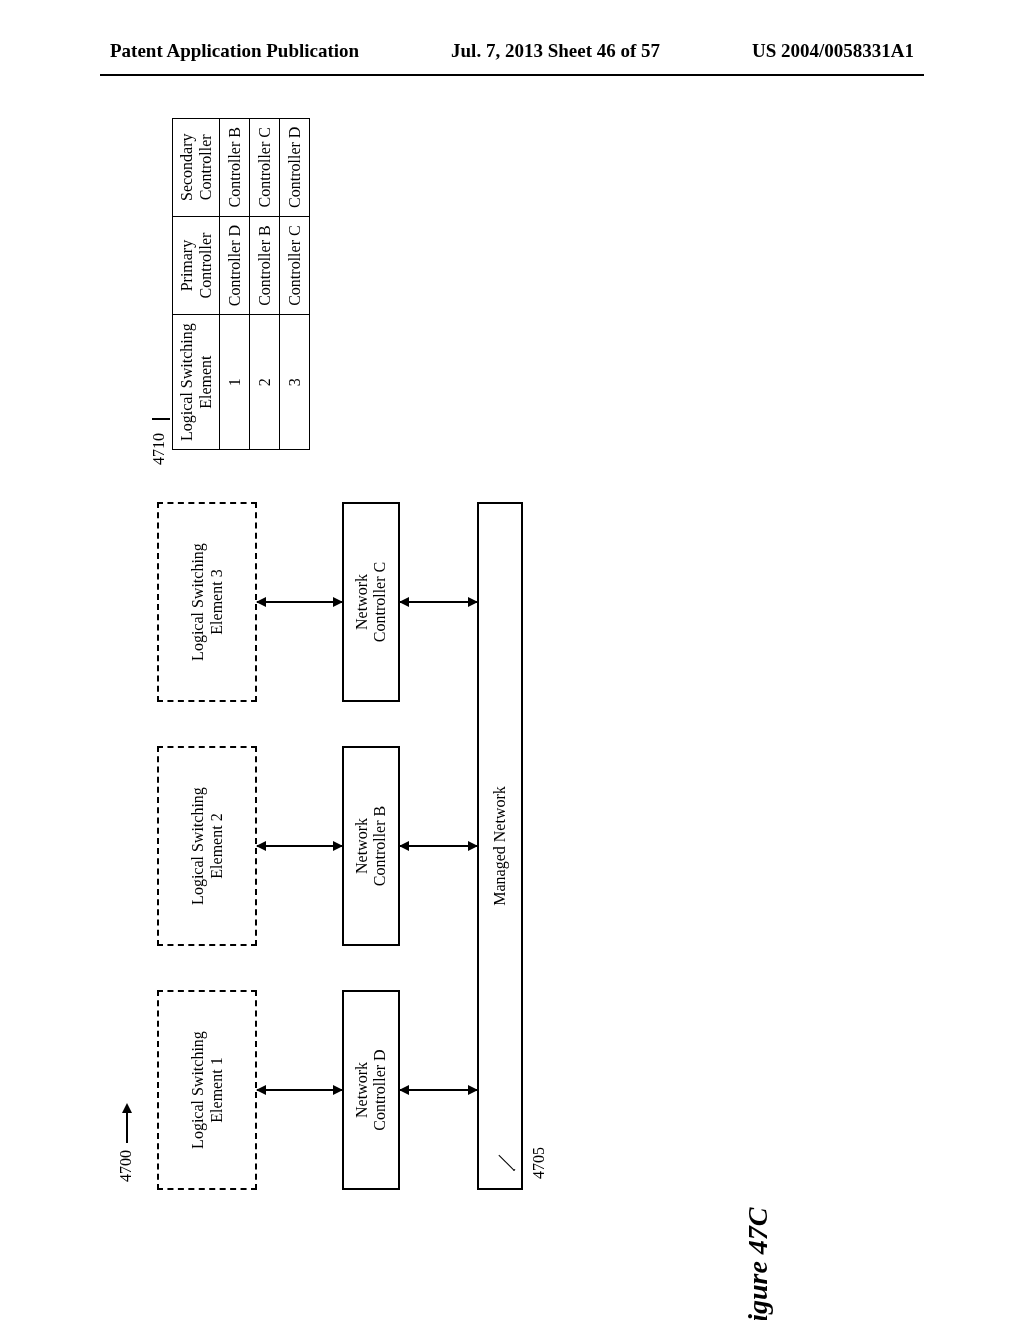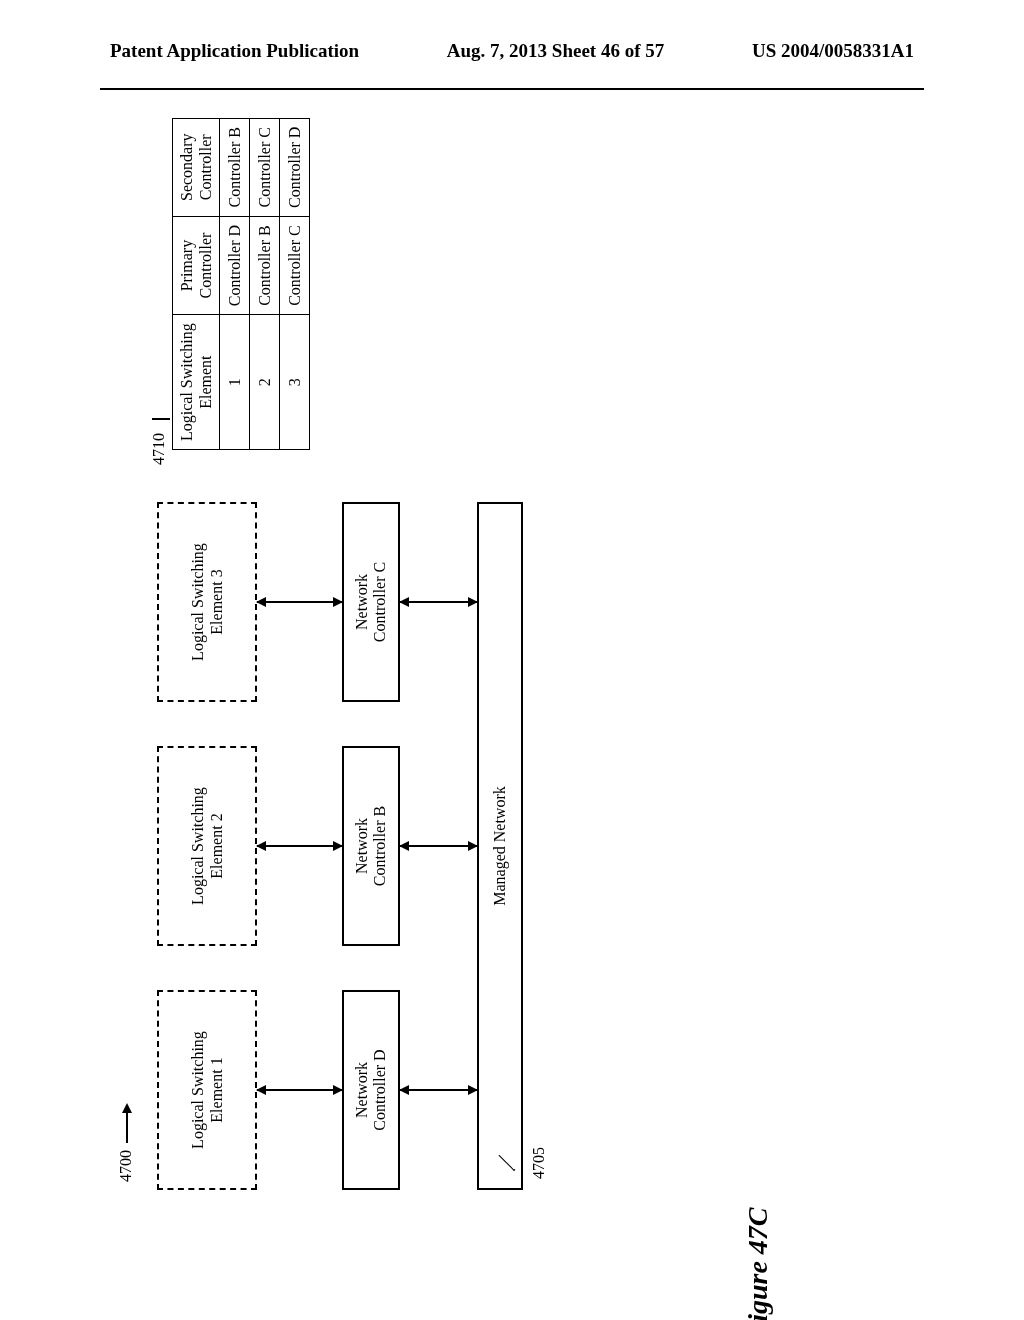--- a/index.html
+++ b/index.html
@@ -6,21 +6,21 @@
     body {
       width: 1024px;
       height: 1320px;
       background: white;
       font-family: "Times New Roman", Times, serif;
       position: relative;
     }
     .header {
       display: flex;
       justify-content: space-between;
-      padding: 40px 110px 26px 110px;
+      padding: 40px 110px 12px 110px;
       font-size: 19px;
       font-weight: bold;
     }
     .header-line {
       border-bottom: 2px solid #000;
       margin: 0 100px 0 100px;
     }
     .rotated-container {
       position: absolute;
       left: 512px;
@@ -183,21 +183,21 @@
       font-weight: bold;
       transform: rotate(-90deg);
       transform-origin: center;
     }
   </style>
 </head>
 <body>
 
 <div class="header">
   <span>Patent Application Publication</span>
-  <span>Aug. 7, 2013  Sheet 46 of 57</span>
+  <span>Jul. 7, 2013  Sheet 46 of 57</span>
   <span>US 2004/0058331A1</span>
 </div>
 <div class="header-line"></div>
 
 <div class="rotated-container">
 
   <div class="ref-arrow">
     <span class="num">4700</span>
     <span class="arrow-line"></span>
   </div>

